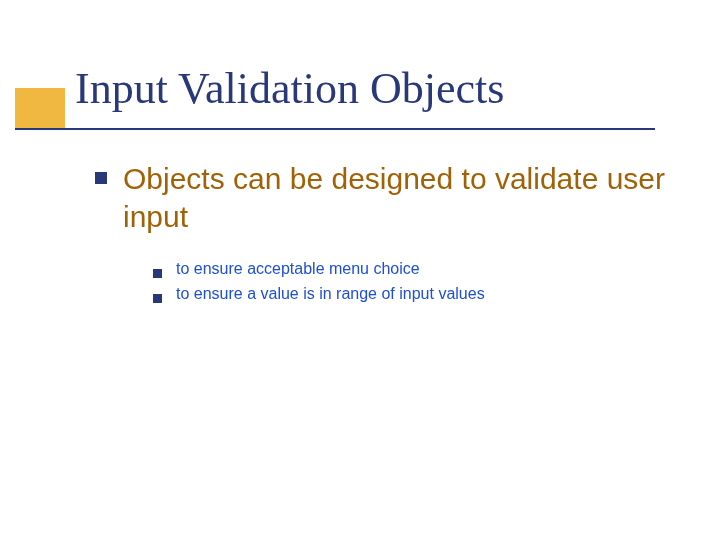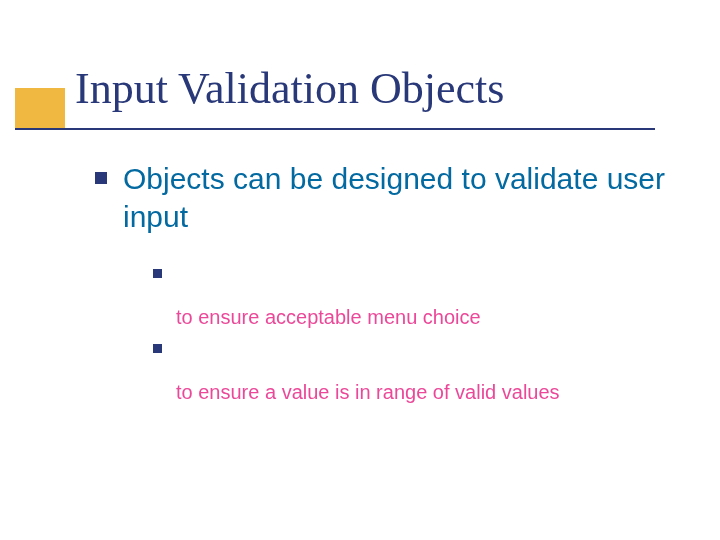--- a/index.html
+++ b/index.html
@@ -61,44 +61,43 @@
     flex: 0 0 auto;
     width: 12px;
     height: 12px;
     background: #283878;
     margin-top: 12px;
     margin-right: 16px;
   }
   .lvl1 .text {
     font-size: 30px;
     line-height: 1.25;
-    color: #0369a1;
+    color: #a16207;
   }
   .sub {
     margin-left: 58px;
     margin-top: 6px;
   }
   .lvl2 {
     display: flex;
     align-items: flex-start;
     margin-bottom: 4px;
   }
   .lvl2 .bullet {
     flex: 0 0 auto;
     width: 9px;
     height: 9px;
     background: #283878;
     margin-top: 10px;
     margin-right: 14px;
   }
   .lvl2 .text {
-    font-size: 20px;
+    font-size: 16px;
     line-height: 1.3;
-    color: #ec4899;
-    margin-top: 45px;
+    color: #1d4ed8;
   }
 </style>
 </head>
 <body>
 
 <div class="slide">
 
   <div class="accent-box"></div>
   <div class="title-rule"></div>
 
@@ -111,18 +110,18 @@
       <div class="text">Objects can be designed to validate user input</div>
     </div>
 
     <div class="sub">
       <div class="lvl2">
         <div class="bullet"></div>
         <div class="text">to ensure acceptable menu choice</div>
       </div>
       <div class="lvl2">
         <div class="bullet"></div>
-        <div class="text">to ensure a value is in range of valid values</div>
+        <div class="text">to ensure a value is in range of input values</div>
       </div>
     </div>
 
   </div>
 </div>
 
 </body></html>

